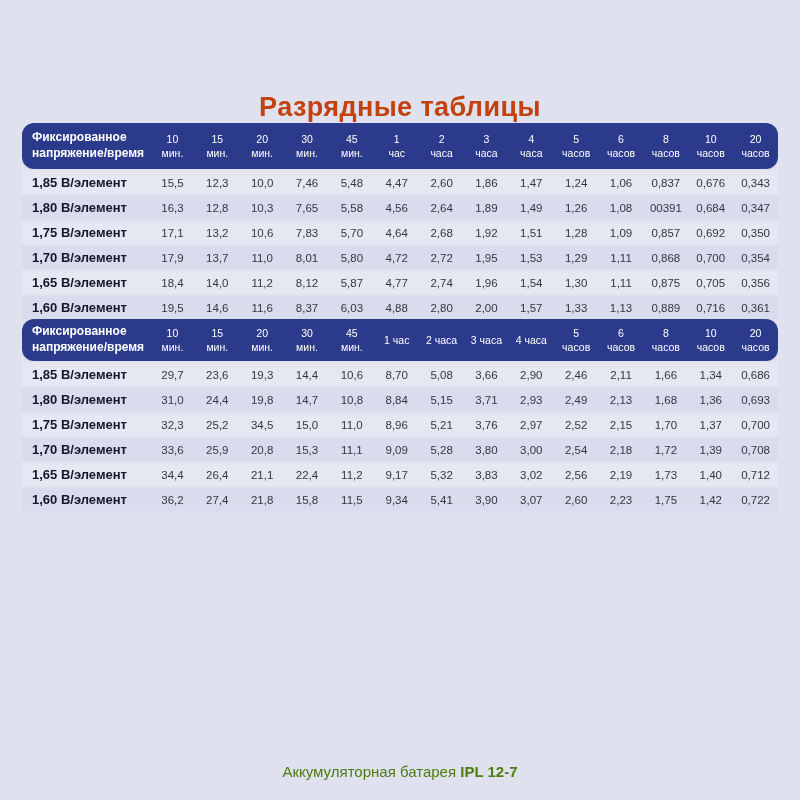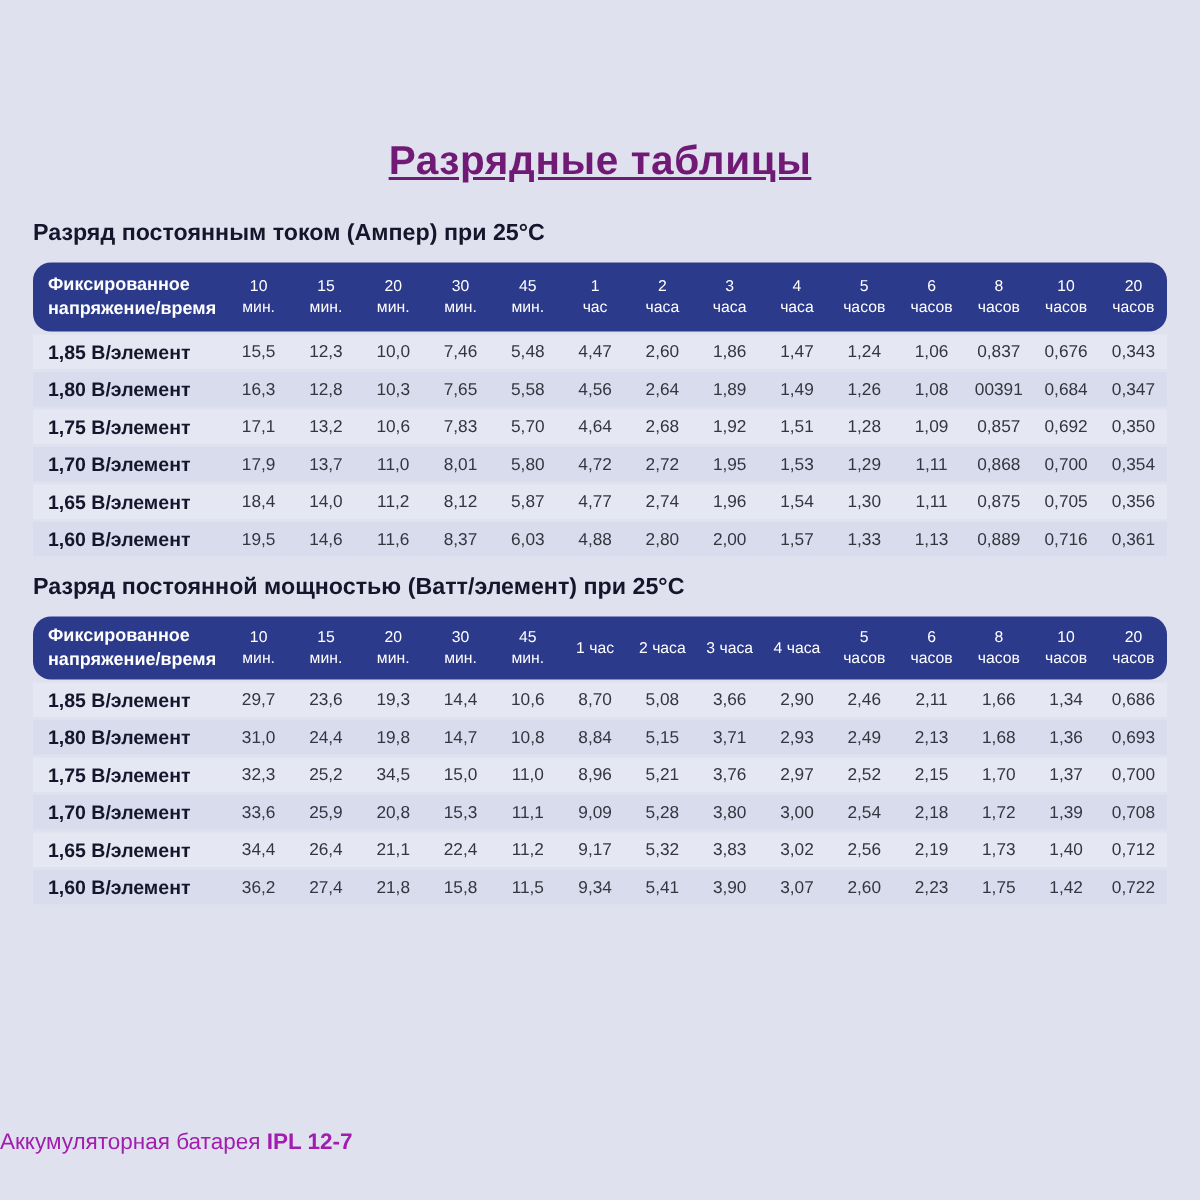--- a/index.html
+++ b/index.html
@@ -10,22 +10,21 @@
     position:relative;
     overflow:hidden;
   }
   .page-title{
     margin:0;
     padding-top:92px;
     text-align:center;
     font-size:27px;
     font-weight:600;
     letter-spacing:.4px;
-    color:#701a75;
-    text-decoration:underline;
+    color:#c2410c;
   }
   .section{margin:0 22px;}
   .section-heading{
     margin:24px 0 10px 0;
     font-size:15.5px;
     font-weight:700;
     color:#15162b;
   }
   .section + .section .section-heading{margin-top:12px;}
   .dtable{width:756px;}
@@ -72,33 +71,33 @@
   }
   .cell{
     flex:1;
     text-align:center;
     font-size:11.5px;
     color:#34353f;
   }
   .footer{
     position:absolute;
     left:0;right:0;
-    bottom:30px;
+    bottom:20px;
+    text-align:center;
     font-size:15px;
-    color:#a21caf;
+    color:#4d7c0f;
   }
   .footer b{font-weight:700;}
 </style>
 </head>
 <body>
 
 <h1 class="page-title">Разрядные таблицы</h1>
 
 <div class="section">
-  <h2 class="section-heading">Разряд постоянным током (Ампер) при 25°C</h2>
   <div class="dtable" data-table="0">
       <div class="thead">
         <div class="corner">Фиксированное
 напряжение/время</div>
         <div class="hcell">10
 мин.</div>
         <div class="hcell">15
 мин.</div>
         <div class="hcell">20
 мин.</div>
@@ -224,21 +223,20 @@
         <div class="cell">1,33</div>
         <div class="cell">1,13</div>
         <div class="cell">0,889</div>
         <div class="cell">0,716</div>
         <div class="cell">0,361</div>
       </div>
     </div>
 </div>
 
 <div class="section">
-  <h2 class="section-heading">Разряд постоянной мощностью (Ватт/элемент) при 25°C</h2>
   <div class="dtable" data-table="1">
       <div class="thead">
         <div class="corner">Фиксированное
 напряжение/время</div>
         <div class="hcell">10
 мин.</div>
         <div class="hcell">15
 мин.</div>
         <div class="hcell">20
 мин.</div>

